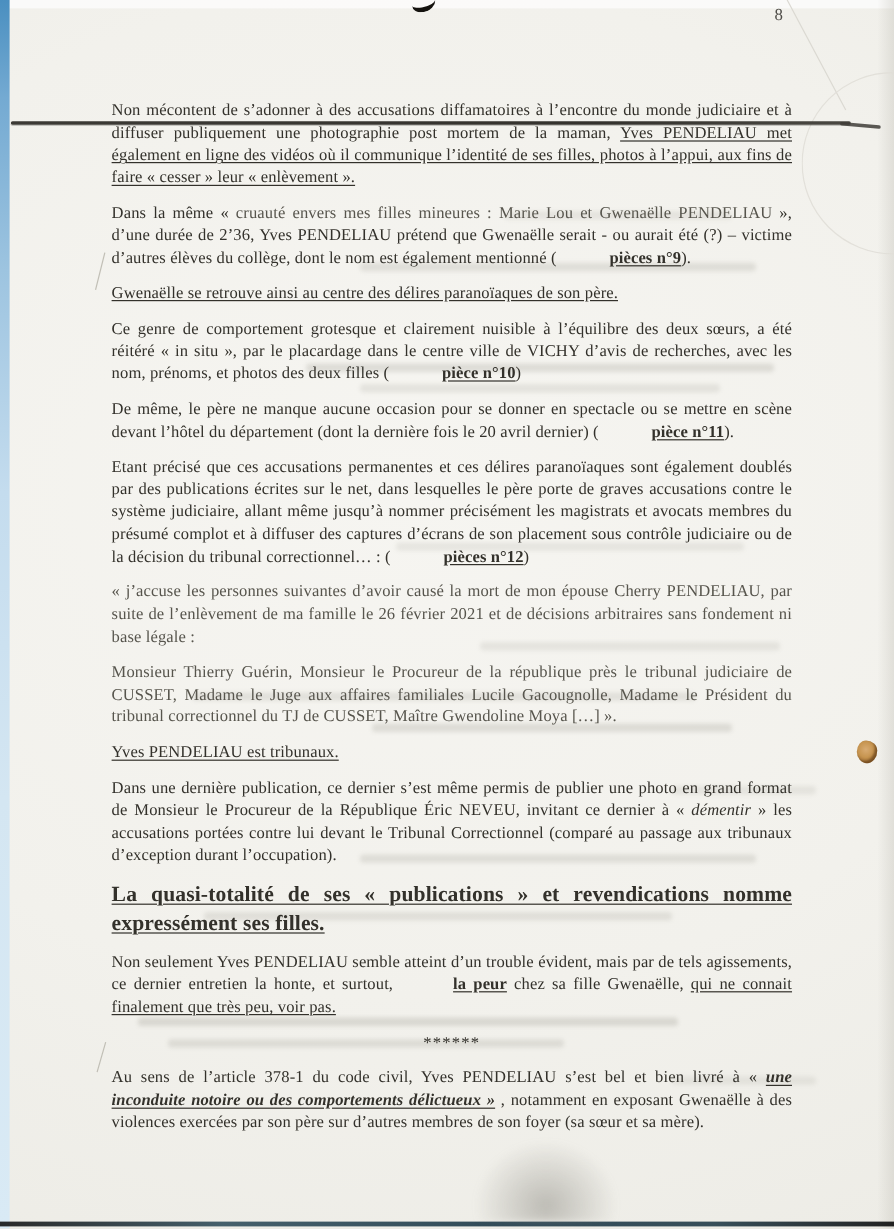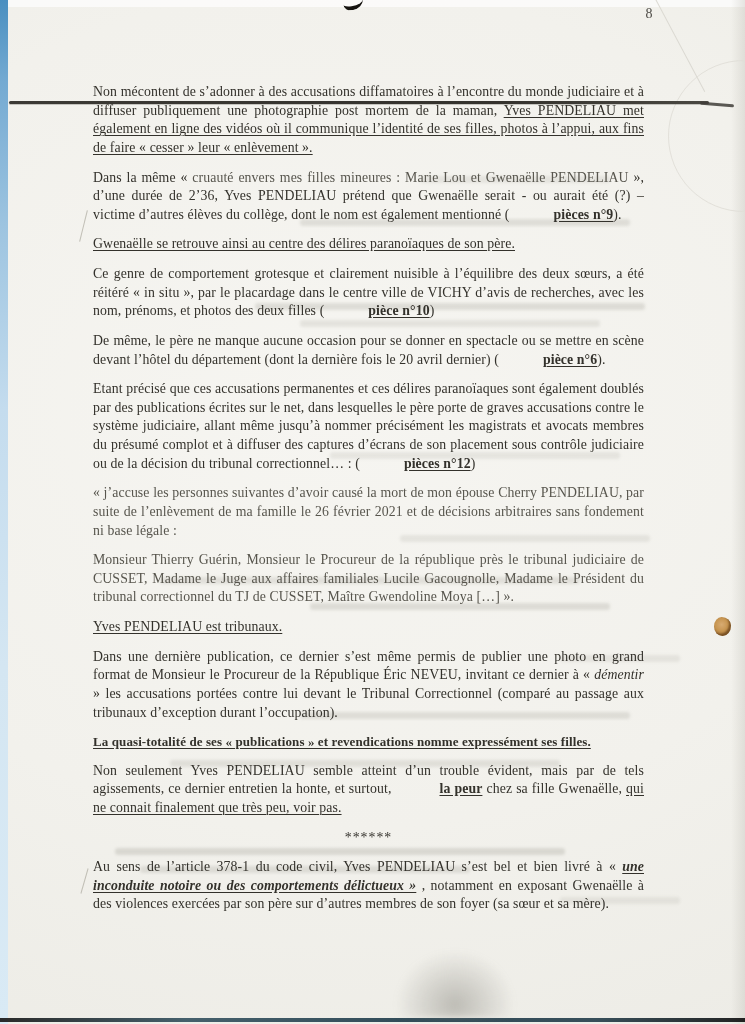--- a/index.html
+++ b/index.html
@@ -87,23 +87,23 @@
   .page-number{
     position:absolute;left:637px;top:6px;width:24px;
     font-size:14px;color:#4d4b46;text-align:center;
   }
   
   .doc{
     position:absolute;left:93px;top:83px;width:567px;
     font-size:13.8px;line-height:1.35;color:#33312b;
     text-align:justify;letter-spacing:.1px;
   }
-  .doc p{margin:0 16px 11px 0;}
+  .doc p{margin:0 0 11px 0;}
   .doc p.center{text-align:center;letter-spacing:1px;}
-  .doc p.lead{font-weight:bold;font-size:13px;}
+  .doc p.lead{font-weight:bold;font-size:18px;}
   .doc p.quote{color:#57554d;}
   .seg-u{text-decoration:underline;text-underline-offset:2px;text-decoration-thickness:1px;}
   .seg-bu{font-weight:bold;text-decoration:underline;text-underline-offset:2px;padding-left:44px;}
   .seg-i{font-style:italic;}
   .seg-biu{font-weight:bold;font-style:italic;text-decoration:underline;text-underline-offset:2px;}
   .seg-q{color:#57554d;}
 </style>
 </head>
 <body>
 
@@ -139,21 +139,21 @@
       <div class="ghost" style="left: 560px; top: 897px; width: 120px; opacity: 0.13;"></div>
     </div>
 
   <div class="page-number">8</div>
 
   <div class="doc" id="doc">
       <p><span>Non mécontent de s’adonner à des accusations diffamatoires à l’encontre du monde judiciaire et à diffuser publiquement une photographie post mortem de la maman, </span><span class="seg-u">Yves PENDELIAU met également en ligne des vidéos où il communique l’identité de ses filles, photos à l’appui, aux fins de faire « cesser » leur « enlèvement ».</span></p>
       <p><span>Dans la même « </span><span class="seg-q">cruauté envers mes filles mineures : Marie Lou et Gwenaëlle PENDELIAU</span><span> », d’une durée de 2’36, Yves PENDELIAU prétend que Gwenaëlle serait - ou aurait été (?) – victime d’autres élèves du collège, dont le nom est également mentionné (</span><span class="seg-bu">pièces n°9</span><span>).</span></p>
       <p><span class="seg-u">Gwenaëlle se retrouve ainsi au centre des délires paranoïaques de son père.</span></p>
       <p><span>Ce genre de comportement grotesque et clairement nuisible à l’équilibre des deux sœurs, a été réitéré « in situ », par le placardage dans le centre ville de VICHY d’avis de recherches, avec les nom, prénoms, et photos des deux filles (</span><span class="seg-bu">pièce n°10</span><span>)</span></p>
-      <p><span>De même, le père ne manque aucune occasion pour se donner en spectacle ou se mettre en scène devant l’hôtel du département (dont la dernière fois le 20 avril dernier) (</span><span class="seg-bu">pièce n°6</span><span>).</span></p>
+      <p><span>De même, le père ne manque aucune occasion pour se donner en spectacle ou se mettre en scène devant l’hôtel du département (dont la dernière fois le 20 avril dernier) (</span><span class="seg-bu">pièce n°11</span><span>).</span></p>
       <p><span>Etant précisé que ces accusations permanentes et ces délires paranoïaques sont également doublés par des publications écrites sur le net, dans lesquelles le père porte de graves accusations contre le système judiciaire, allant même jusqu’à nommer précisément les magistrats et avocats membres du présumé complot et à diffuser des captures d’écrans de son placement sous contrôle judiciaire ou de la décision du tribunal correctionnel… : (</span><span class="seg-bu">pièces n°12</span><span>)</span></p>
       <p class="quote"><span class="seg-q">« j’accuse les personnes suivantes d’avoir causé la mort de mon épouse Cherry PENDELIAU, par suite de l’enlèvement de ma famille le 26 février 2021 et de décisions arbitraires sans fondement ni base légale :</span></p>
       <p class="quote"><span class="seg-q">Monsieur Thierry Guérin, Monsieur le Procureur de la république près le tribunal judiciaire de CUSSET, Madame le Juge aux affaires familiales Lucile Gacougnolle, Madame le Président du tribunal correctionnel du TJ de CUSSET, Maître Gwendoline Moya […] ».</span></p>
       <p><span class="seg-u">Yves PENDELIAU est tribunaux.</span></p>
       <p><span>Dans une dernière publication, ce dernier s’est même permis de publier une photo en grand format de Monsieur le Procureur de la République Éric NEVEU, invitant ce dernier à « </span><span class="seg-i">démentir</span><span> » les accusations portées contre lui devant le Tribunal Correctionnel (comparé au passage aux tribunaux d’exception durant l’occupation).</span></p>
       <p class="lead"><span class="seg-u">La quasi-totalité de ses « publications » et revendications nomme expressément ses filles.</span></p>
       <p><span>Non seulement Yves PENDELIAU semble atteint d’un trouble évident, mais par de tels agissements, ce dernier entretien la honte, et surtout, </span><span class="seg-bu">la peur</span><span> chez sa fille Gwenaëlle, </span><span class="seg-u">qui ne connait finalement que très peu, voir pas.</span></p>
       <p class="center"><span>******</span></p>
       <p><span>Au sens de l’article 378-1 du code civil, Yves PENDELIAU s’est bel et bien livré à « </span><span class="seg-biu">une inconduite notoire ou des comportements délictueux »</span><span> , notamment en exposant Gwenaëlle à des violences exercées par son père sur d’autres membres de son foyer (sa sœur et sa mère).</span></p>
     </div>

